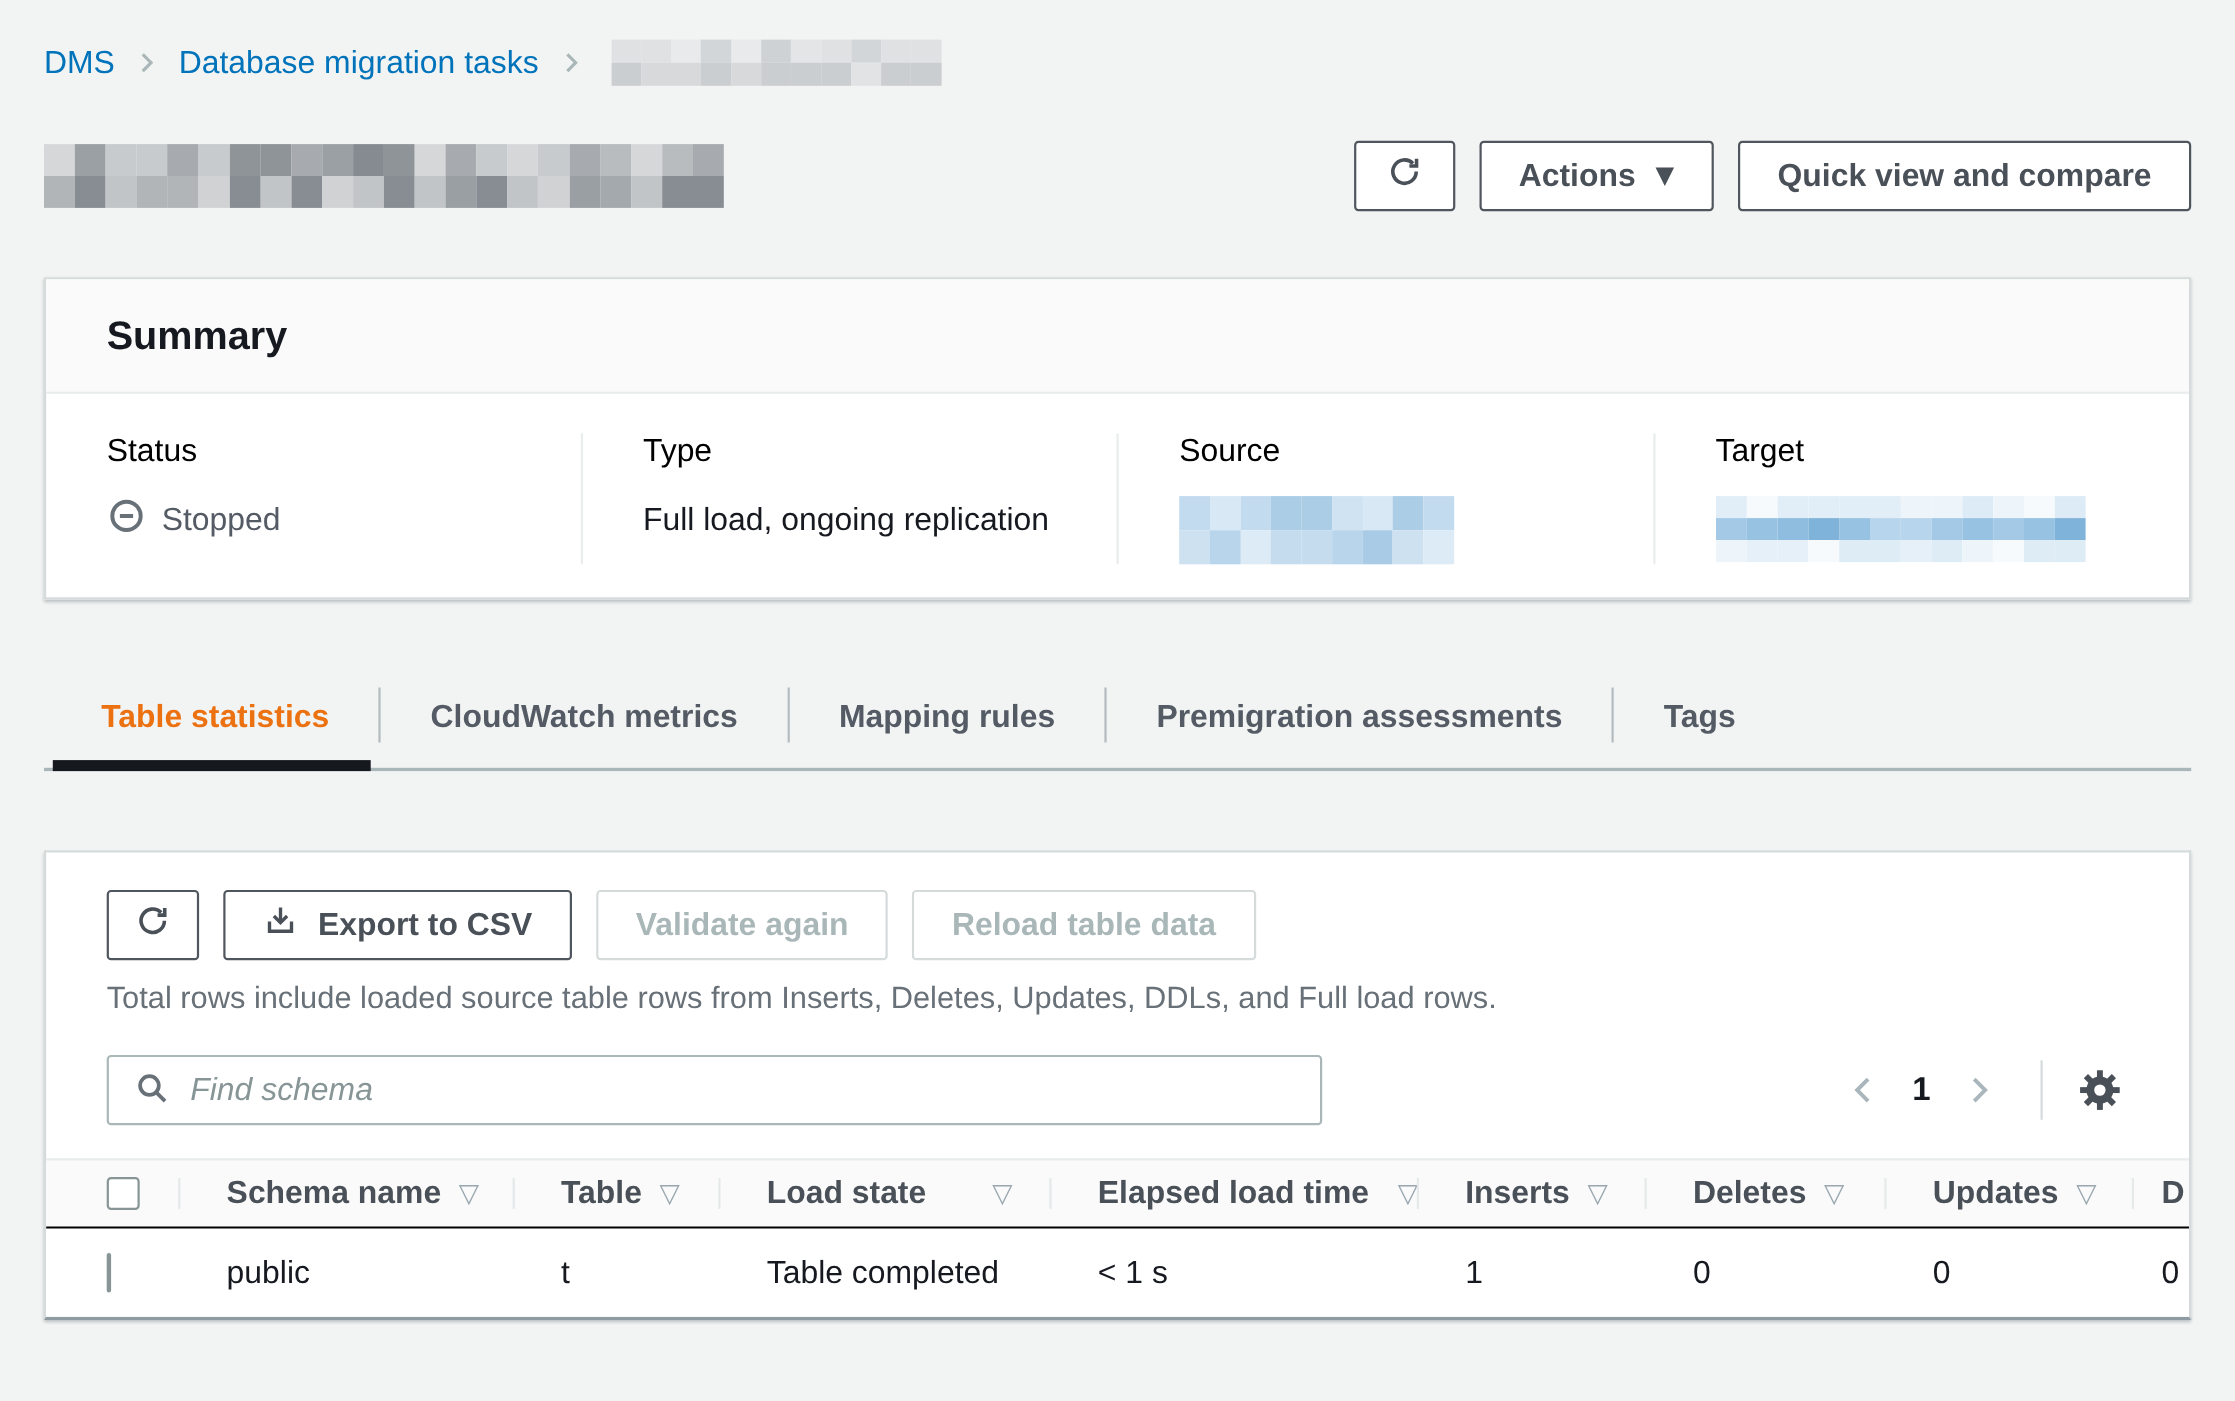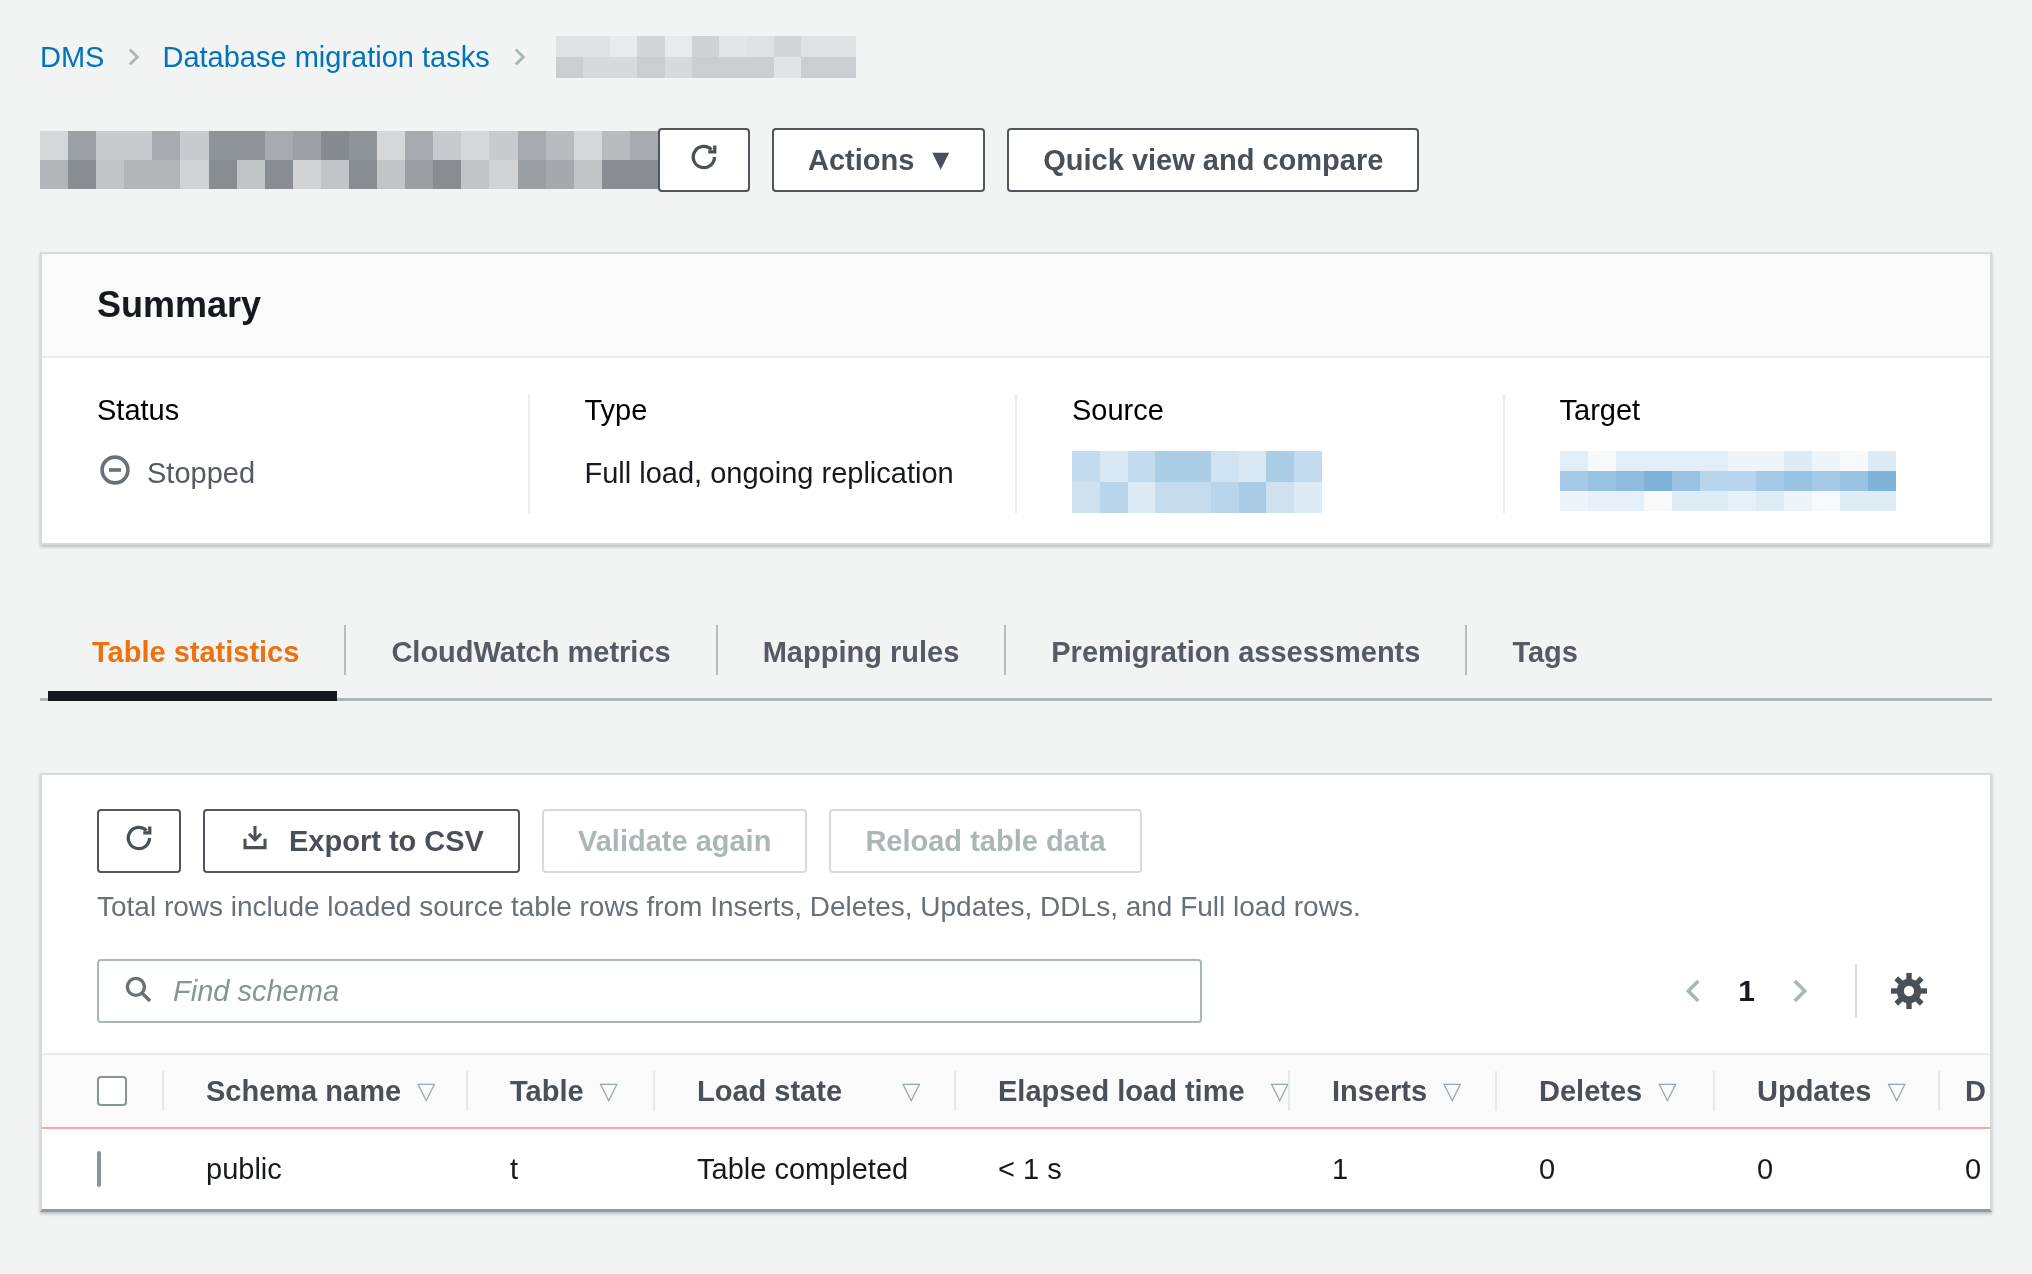--- a/index.html
+++ b/index.html
@@ -12,21 +12,21 @@
     overflow:hidden;
   }
   .page { padding:34px 40px 0 40px; }
 
   
   .breadcrumb { display:flex; align-items:center; gap:16px; font-size:29px; height:46px; }
   .bc-link { color:#0073bb; cursor:pointer; }
   .bc-sep { display:flex; align-items:center; }
 
   
-  .title-row { margin-top:48px; display:flex; align-items:center; height:64px; }
+  .title-row { margin-top:48px; display:flex; align-items:center; justify-content:space-between; height:64px; }
   .hdr-buttons { display:flex; gap:22px; }
   .btn {
     height:64px; background:#fff; border:2px solid #50565e; border-radius:4px;
     font-family:"Liberation Sans", sans-serif;
     font-size:29px; font-weight:bold; color:#4a5058;
     display:inline-flex; align-items:center; justify-content:center;
     padding:0 34px; gap:18px; cursor:pointer; white-space:nowrap;
   }
   .btn.icon-only { width:92px; padding:0; }
   .btn.disabled { color:#aab7b8; border-color:#d5dbdb; cursor:default; }
@@ -66,21 +66,21 @@
     font-family:"Liberation Sans", sans-serif; font-size:29px; font-style:italic; color:#0c4a6e;
   }
   .search-box input::placeholder { color:#879596; font-style:italic; }
   .pager { display:flex; align-items:center; }
   .pg-btn { display:flex; align-items:center; justify-content:center; width:52px; height:52px; cursor:pointer; }
   .page-num { font-size:30px; font-weight:bold; color:#16191f; margin:0 18px; }
   .pager-divider { width:2px; height:54px; background:#d5dbdb; margin:0 26px 0 30px; }
 
   
   .tbl { margin-top:30px; }
-  .thead { display:flex; align-items:stretch; height:76px; background:#fafafa; border-top:2px solid #eaeded; border-bottom:2px solid #fca5a5; }
+  .thead { display:flex; align-items:stretch; height:64px; background:#fafafa; border-top:2px solid #eaeded; border-bottom:2px solid #000000; }
   .th { position:relative; display:flex; align-items:center; font-size:29px; font-weight:bold; color:#4a5058; padding-left:42px; white-space:nowrap; }
   .th:not(:last-child)::after { content:''; position:absolute; right:0; top:16px; bottom:16px; width:2px; background:#e5e9ea; }
   .sort { font-family:"DejaVu Sans", sans-serif; font-size:24px; color:#99a8b0; margin-left:16px; cursor:pointer; }
   .sort.gap-lg { margin-left:60px; }
   .sort.gap-md { margin-left:26px; }
   .trow { display:flex; align-items:center; height:80px; background:#fff; }
   .td { font-size:29px; color:#16191f; padding-left:42px; white-space:nowrap; }
   .c0 { width:122px; padding-left:55px; }
   .c1 { width:304px; }
   .c2 { width:187px; }

